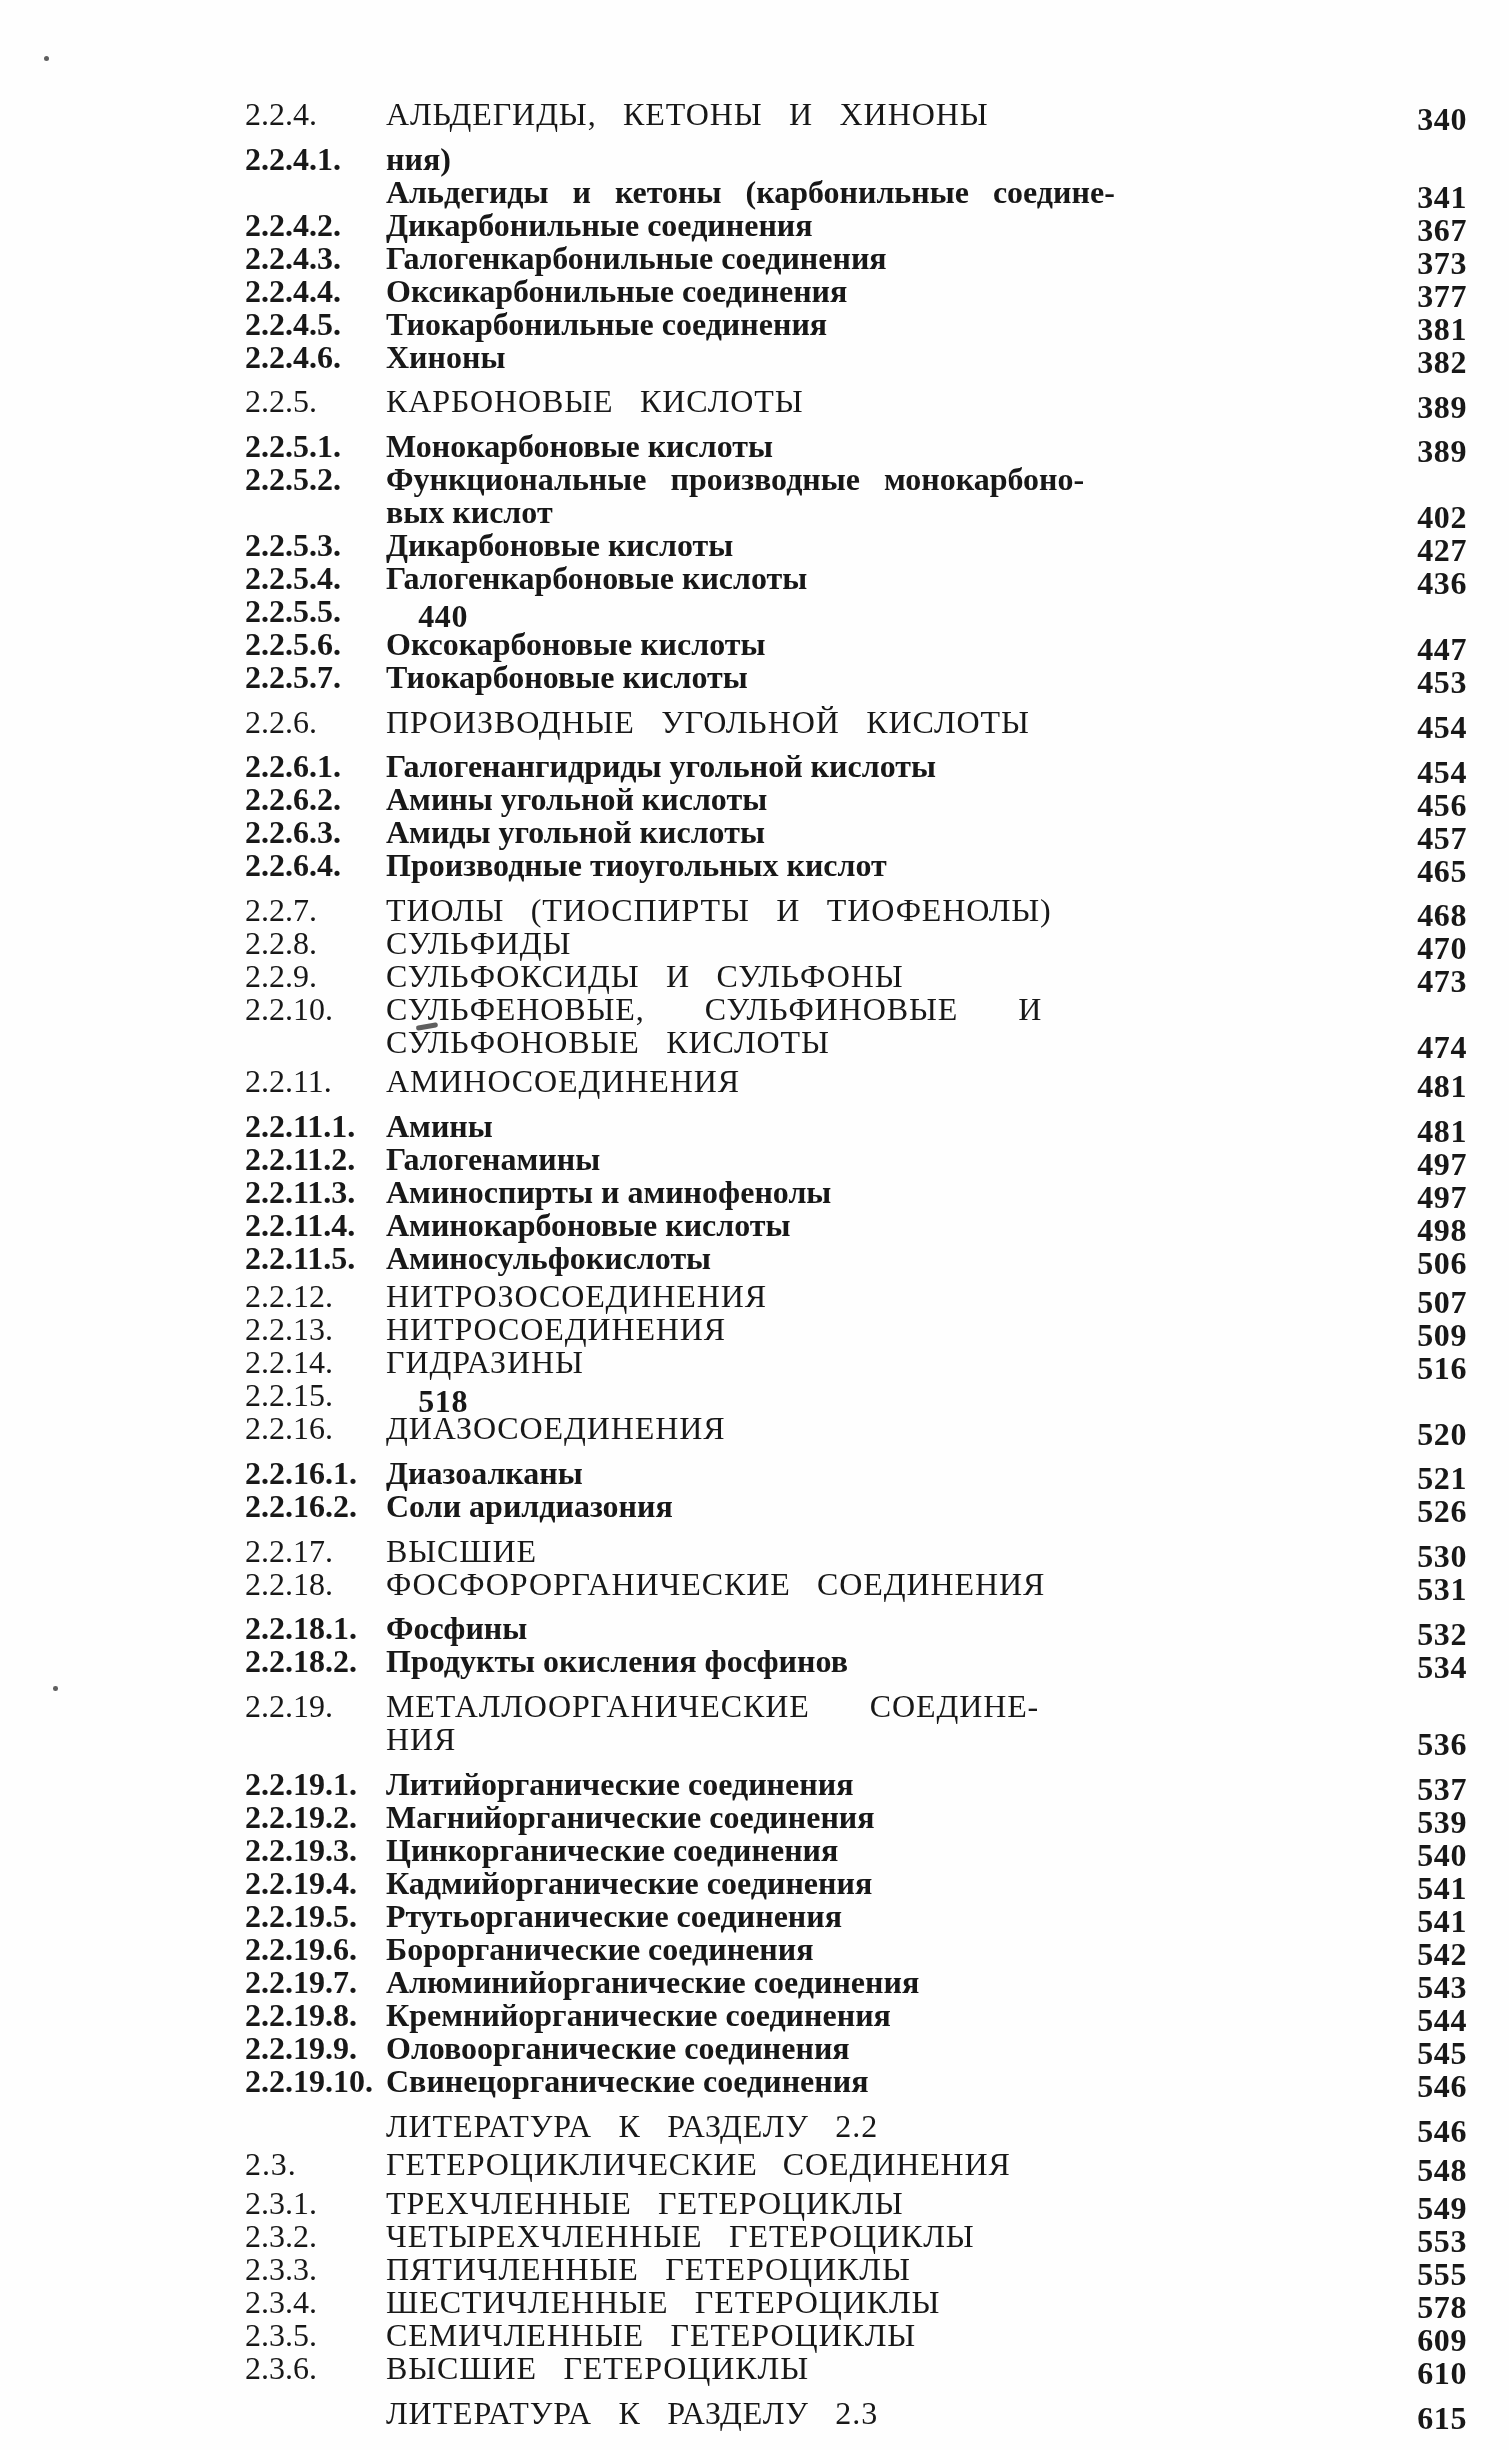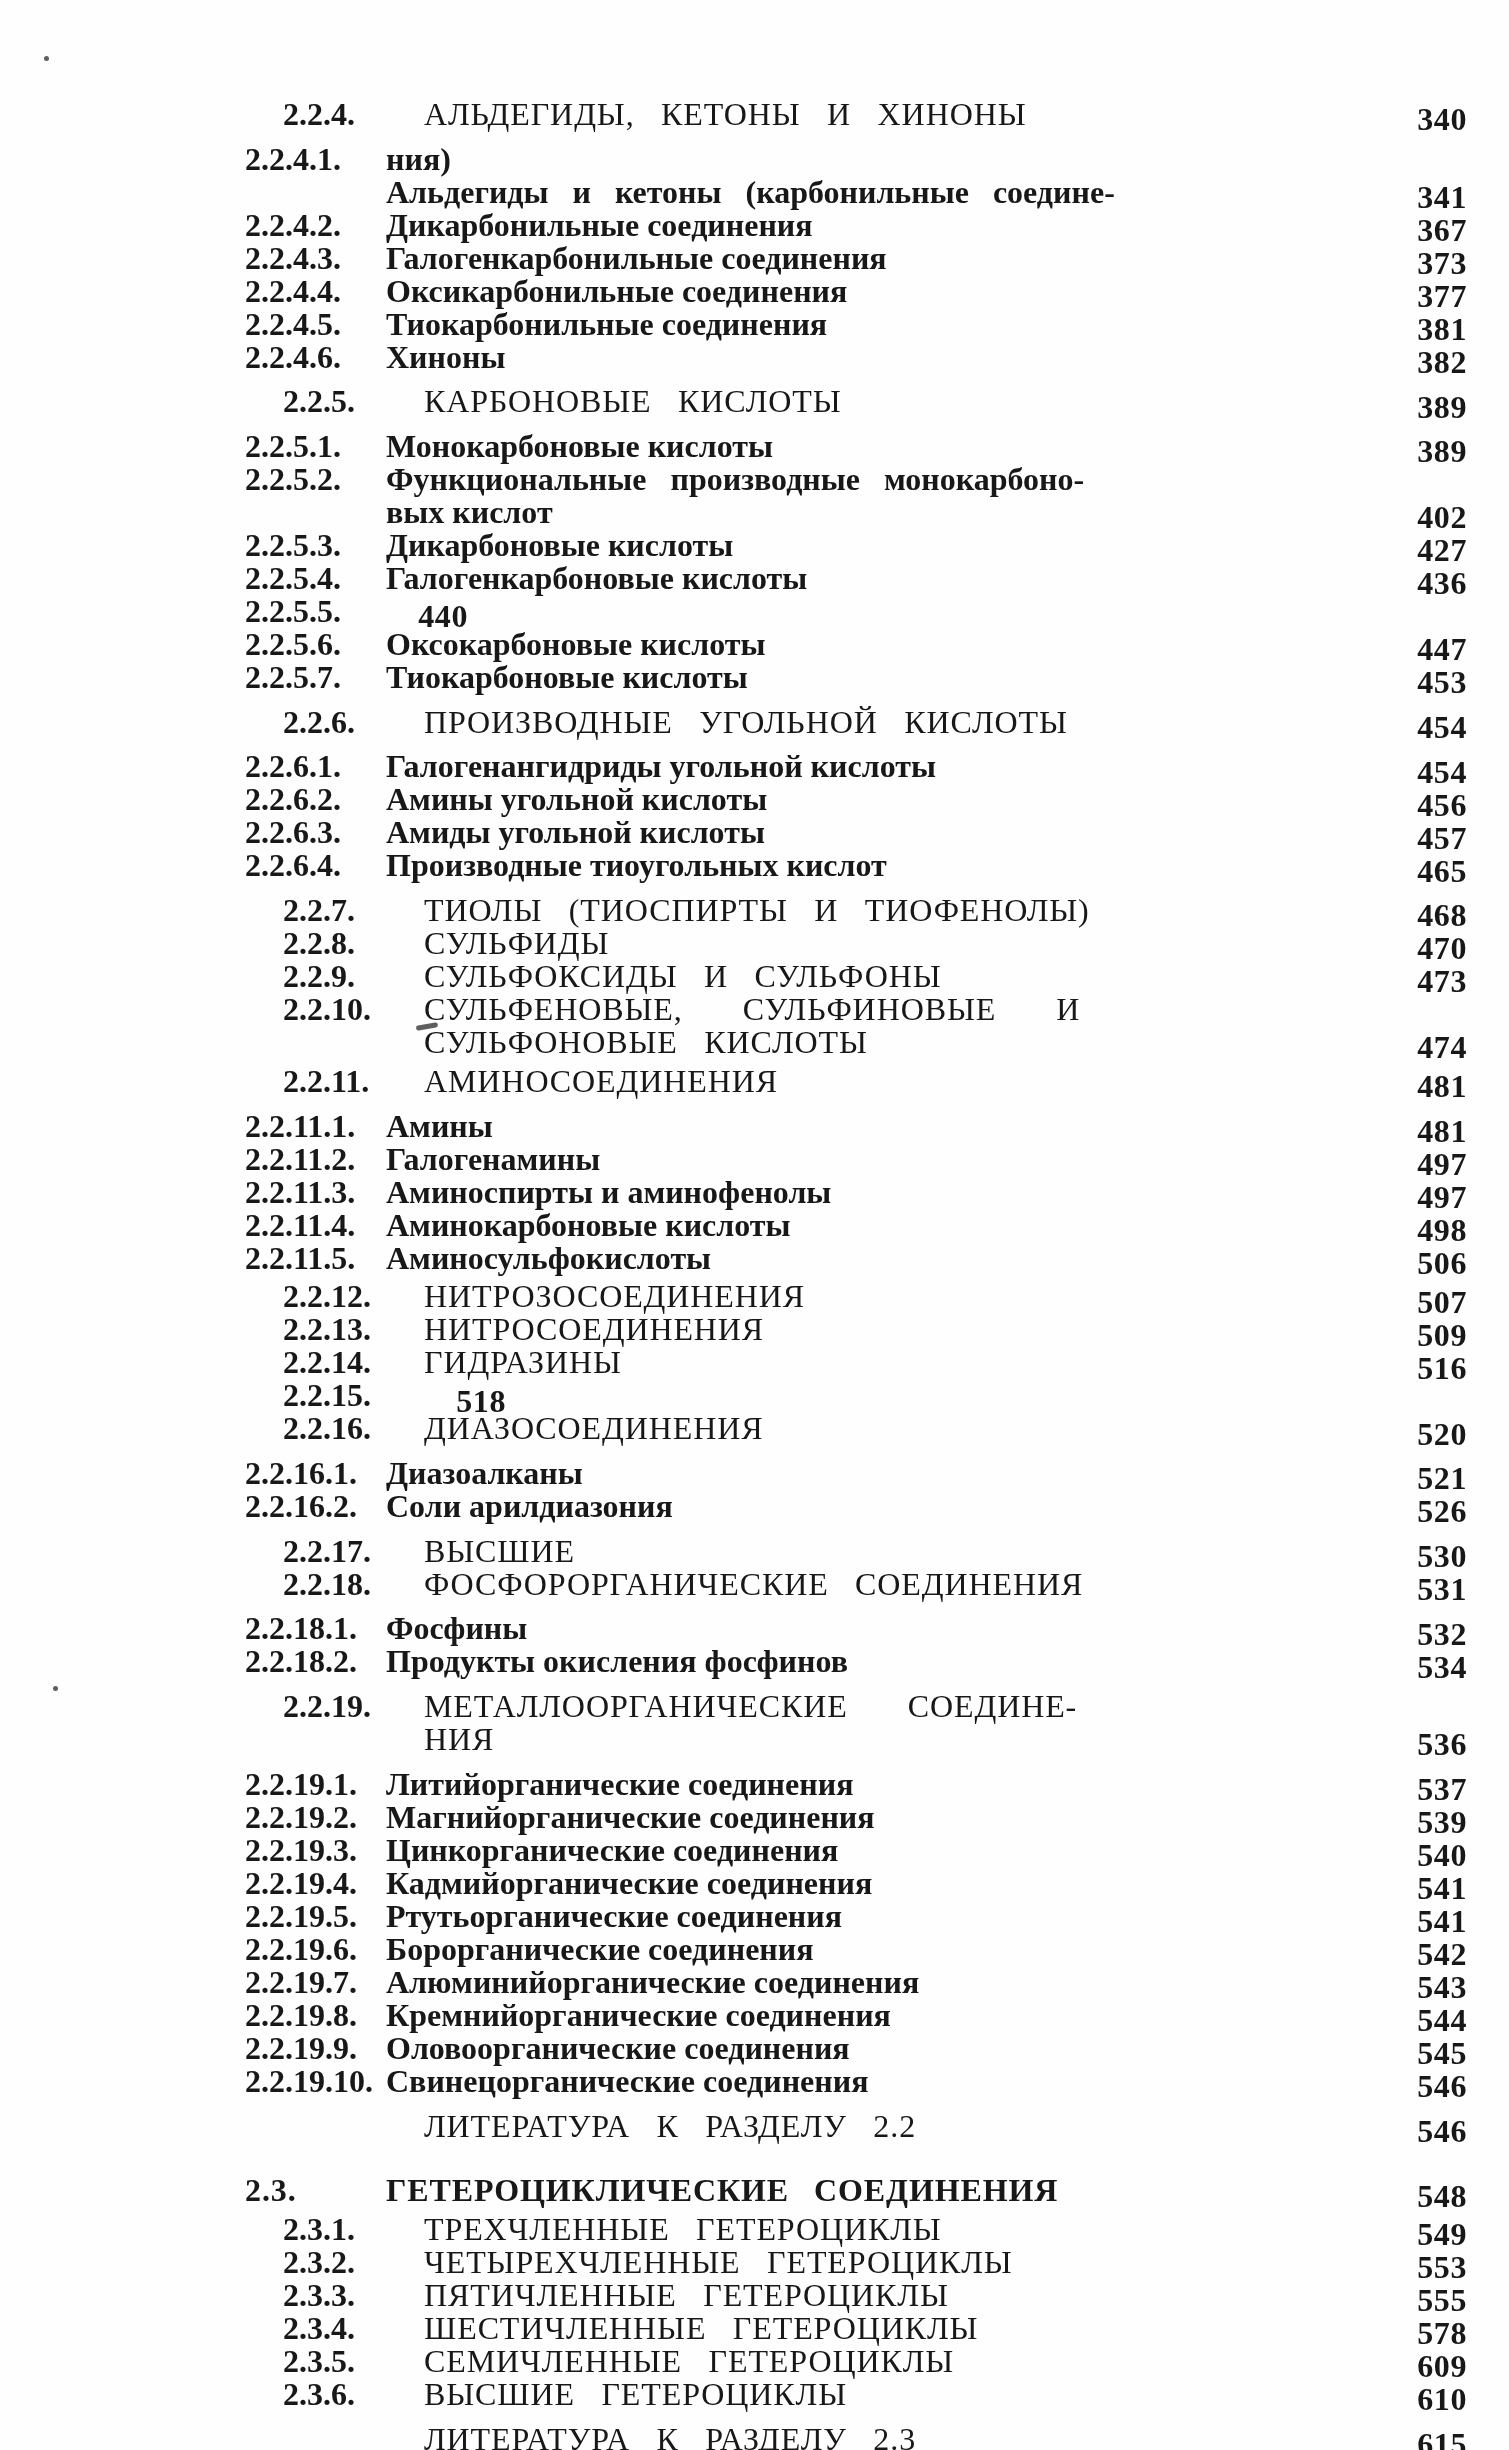--- a/index.html
+++ b/index.html
@@ -48,34 +48,33 @@
     flex: none;
     width: 82px;
     text-align: right;
     align-self: flex-end;
     font-weight: 700;
     position: relative;
     top: 5.3px;
     letter-spacing: 0.6px;
   }
   
-  .sec .num, .lit .num { font-weight: 700; margin-left: 38px; }
+  .sec .num, .lit .num { font-weight: 400; }
   .sec .tl, .lit .tl {
     word-spacing: 0.55em;
     letter-spacing: 0.9px;
     font-weight: 400;
   }
   
   .item .num, .item .tl { font-weight: 700; }
   
   .chap .num, .chap .tl {
-    font-weight: 700;
+    font-weight: 400;
     word-spacing: 0.5em;
     letter-spacing: 0.9px;
-    margin-top: 26px;
   }
   
   .sec .tl-spread { word-spacing: 1.6em; }
   .item .tl-spread { word-spacing: 0.5em; }
   
   .speck {
     position: absolute;
     background: #2a2a2a;
     border-radius: 50%;
     opacity: 0.75;

